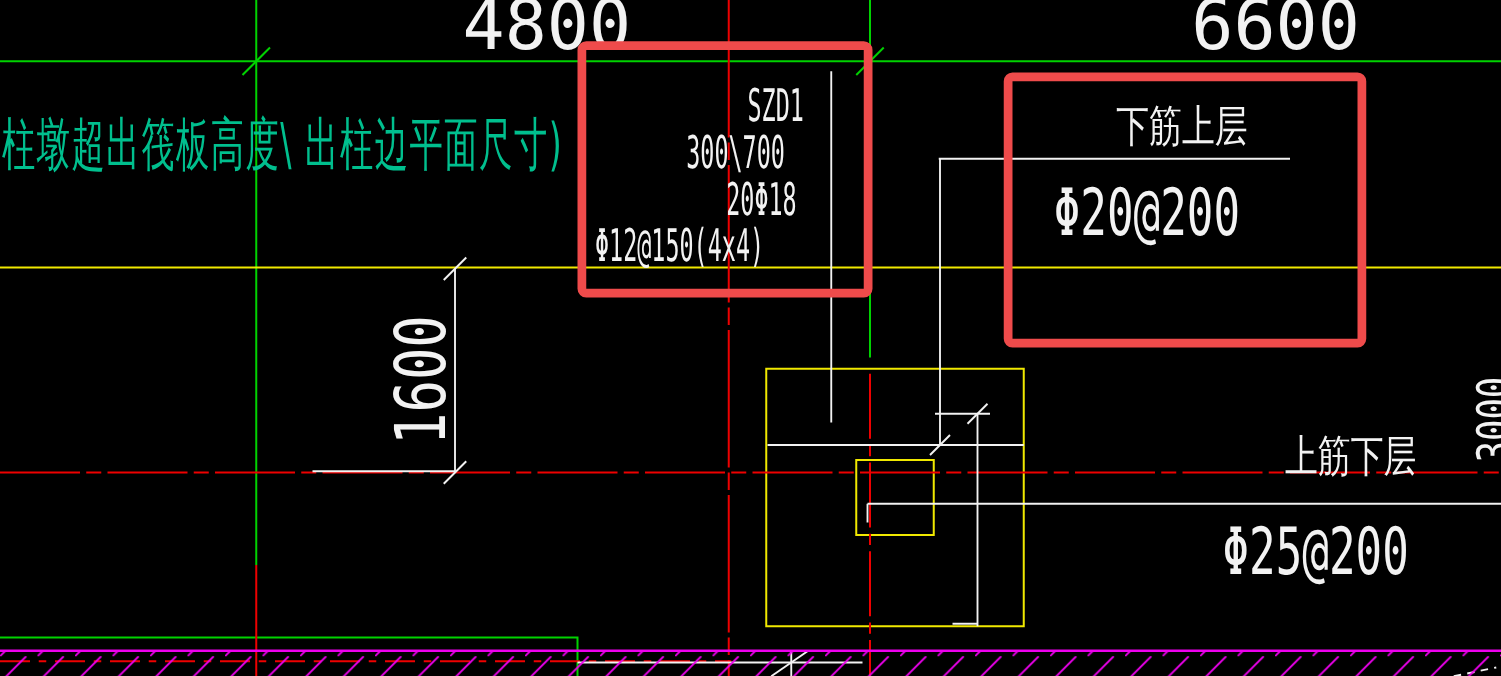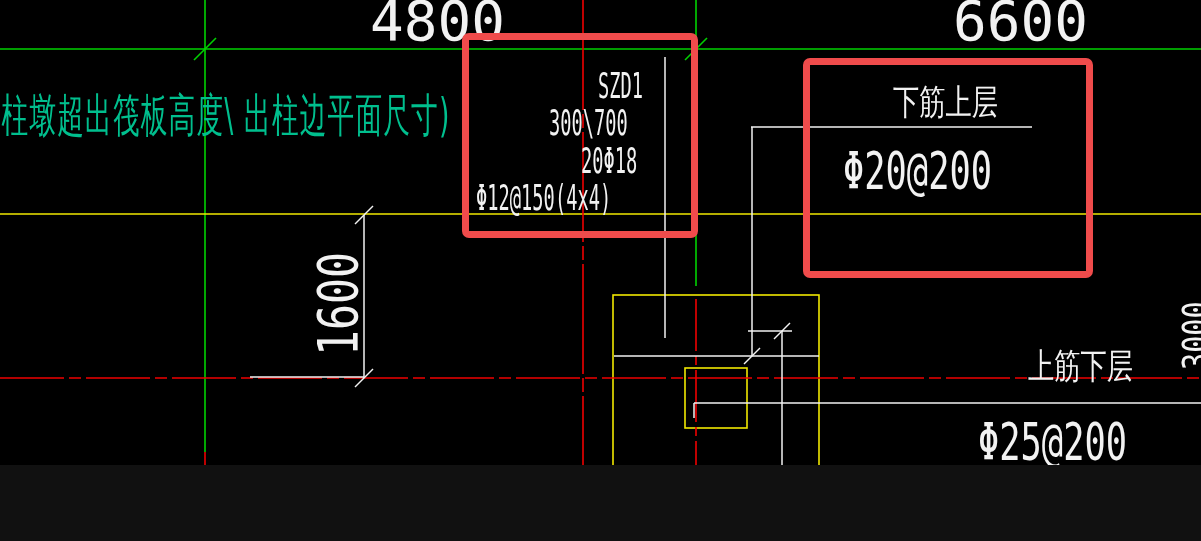--- a/index.html
+++ b/index.html
@@ -9,21 +9,21 @@
     --line-red:#ee0000;
     --line-white:#f2f2f2;
     --line-magenta:#ee00ee;
     --note-teal:#00bf8e;
     --annotation-red:#ef4b4b;
     --text-white:#f2f2f2;
   }
   html,body{margin:0;padding:0;background:#111;}
   .canvas{
     position:relative;
-    width:1201px;height:465px;
+    width:1201px;height:541px;
     background:var(--background);
     overflow:hidden;
     font-family:"DejaVu Sans Mono", monospace;
   }
   svg{position:absolute;left:0;top:0;}
   .t{
     position:absolute;
     color:var(--text-white);
     line-height:1;
     white-space:pre;

